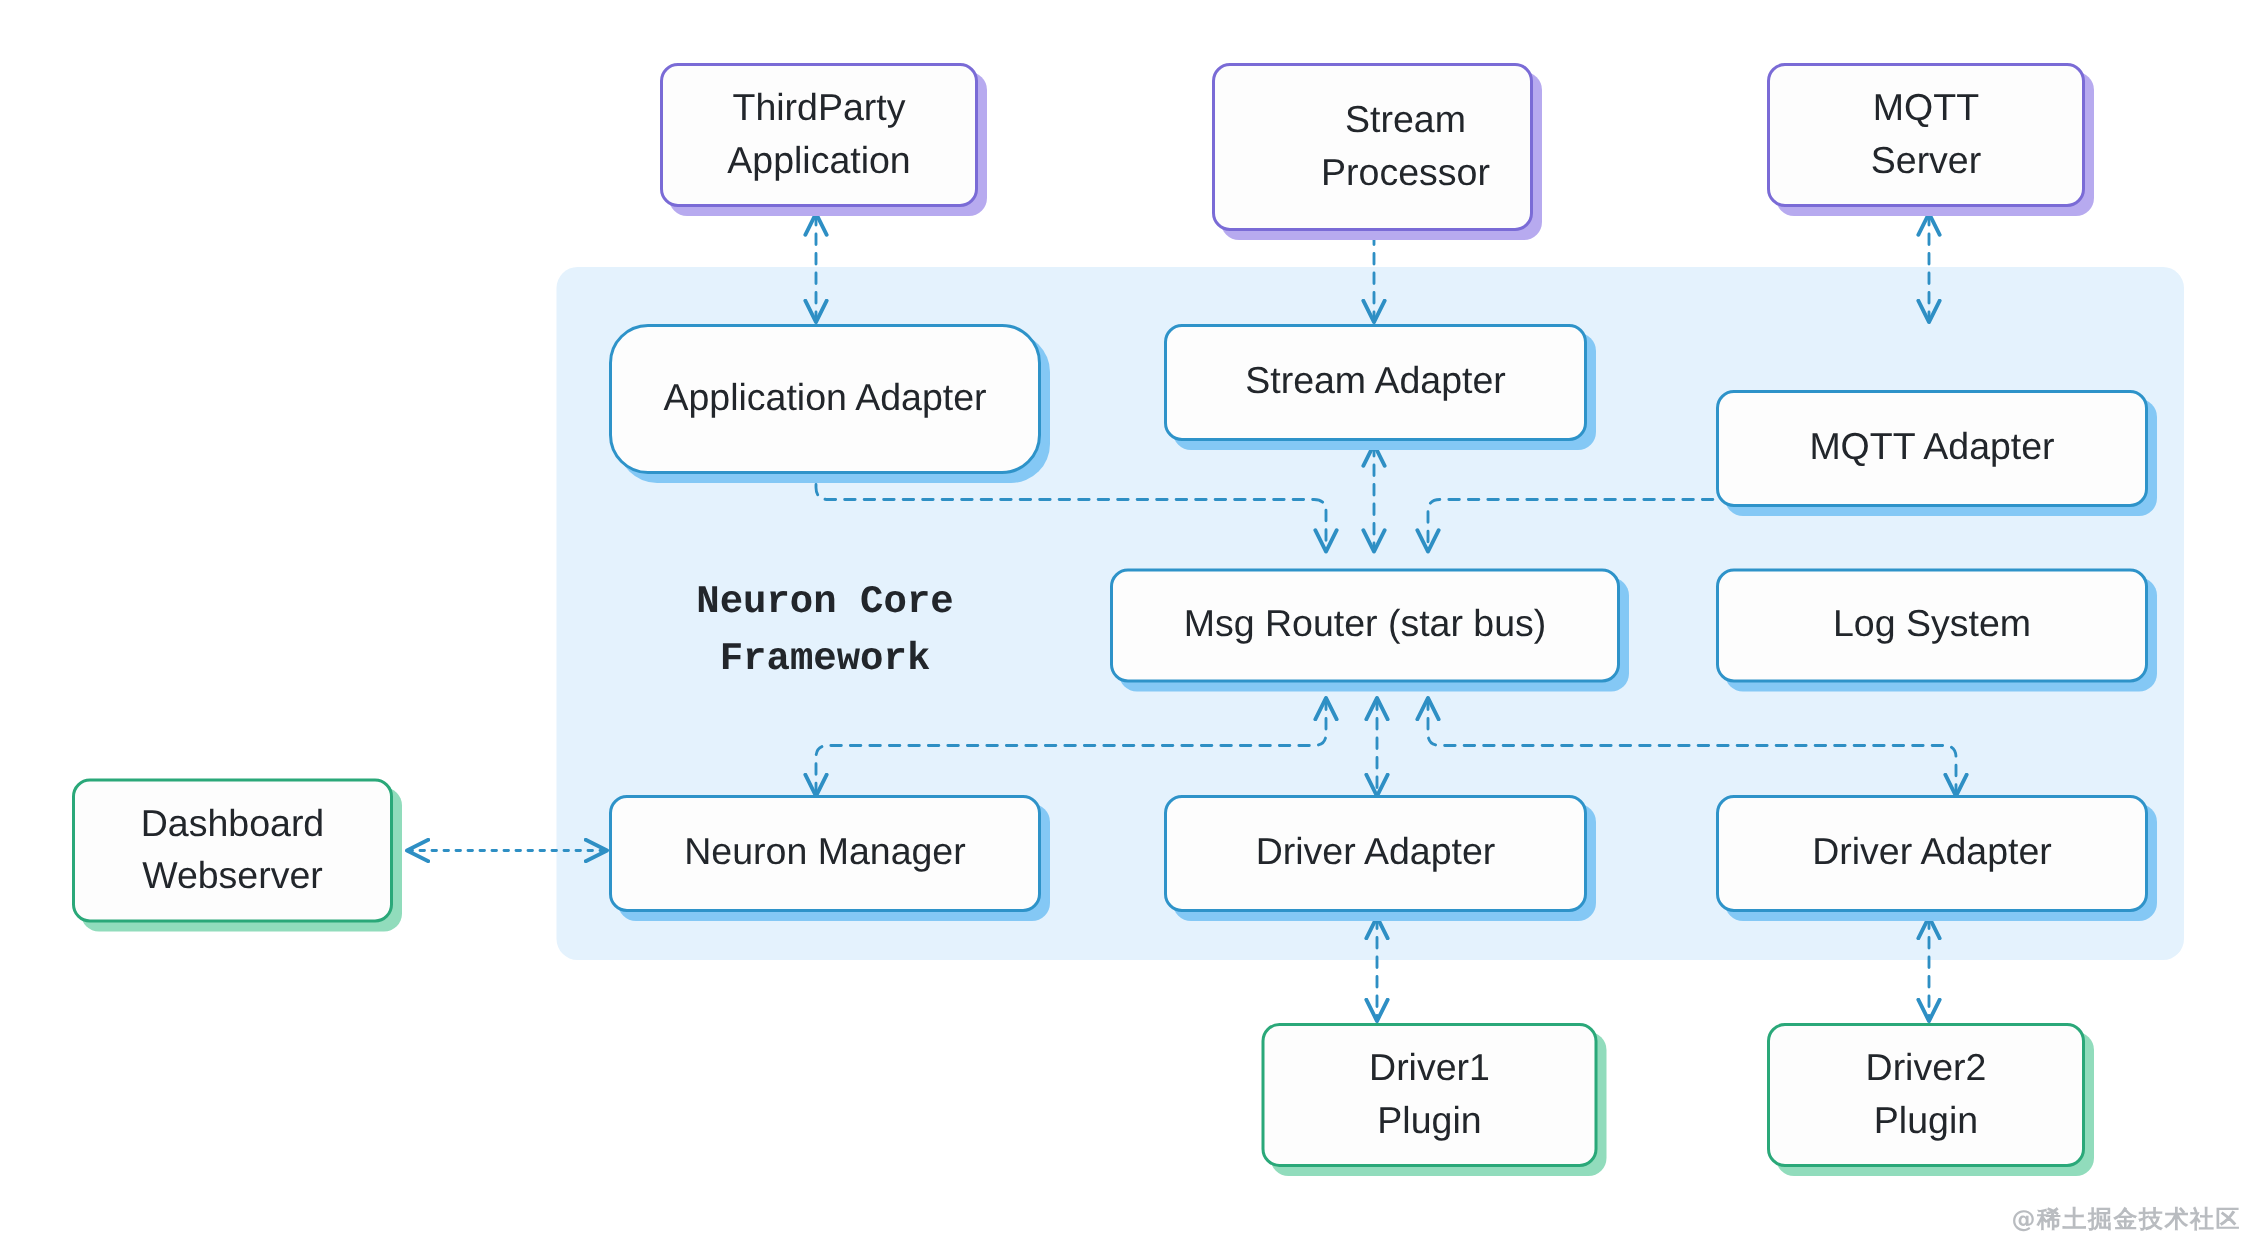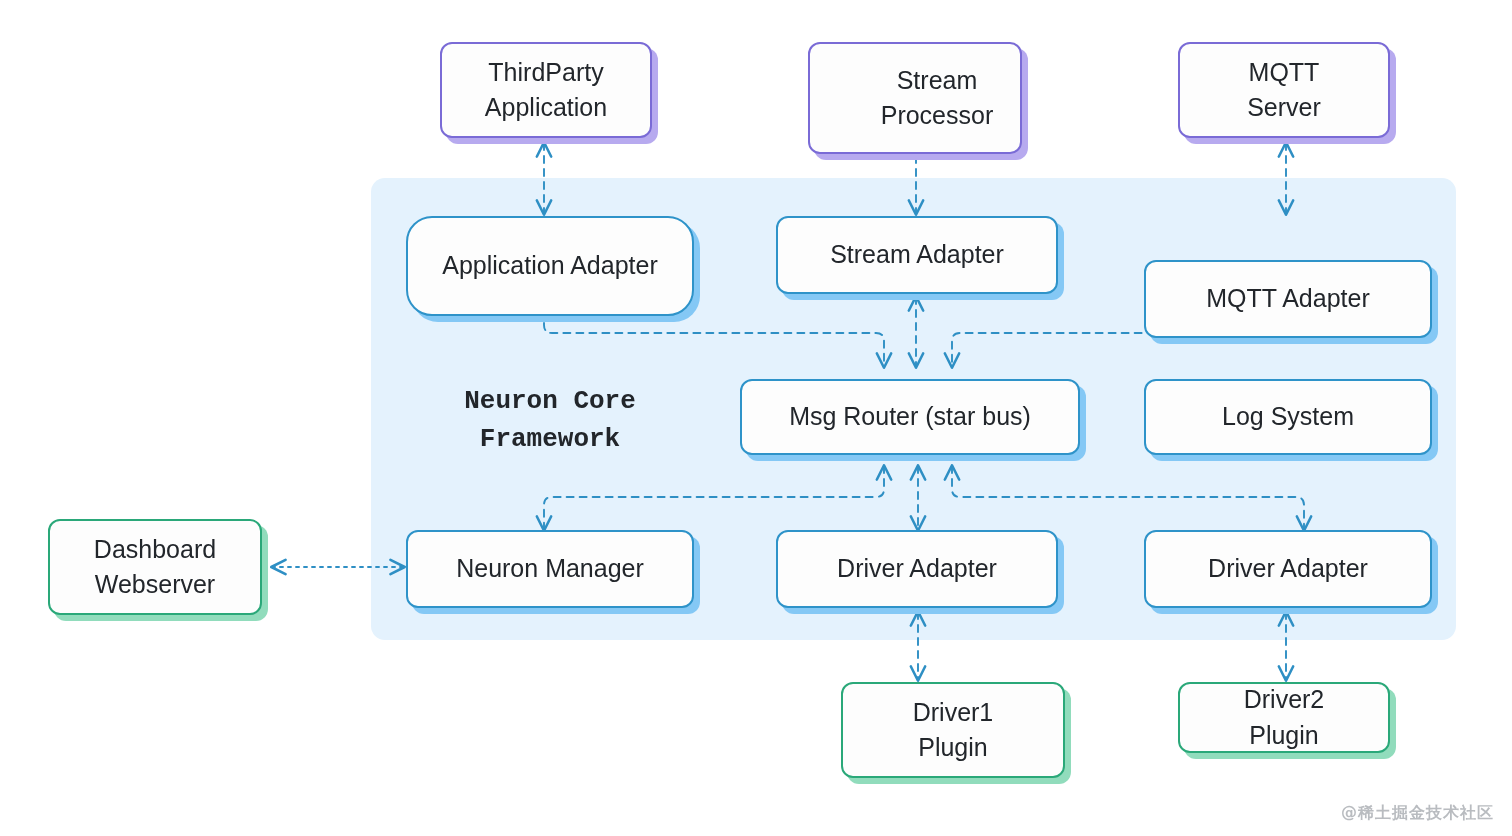--- a/index.html
+++ b/index.html
@@ -140,18 +140,18 @@
   <div class="node blue" style="left:776px; top:530px; width:282px; height:78px;">Driver Adapter</div>
 
   <div class="node blue" style="left:1144px; top:530px; width:288px; height:78px;">Driver Adapter</div>
 
   <div class="node green" style="left:48px; top:519px; width:214px; height:96px;">Dashboard
 Webserver</div>
 
   <div class="node green" style="left:811px; top:682px; width:224px; height:96px;margin-left:30px;">Driver1
 Plugin</div>
 
-  <div class="node green" style="left:1178px; top:682px; width:212px; height:71px;">Driver2
+  <div class="node green" style="left:1178px; top:682px; width:212px; height:96px;">Driver2
 Plugin</div>
 
   <div class="watermark">@稀土掘金技术社区</div>
 
 </div>
 
 </body></html>

